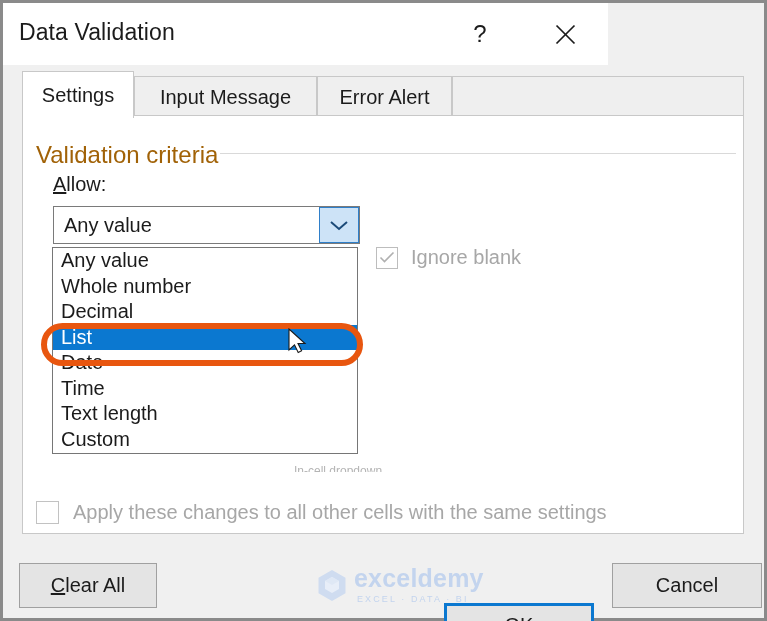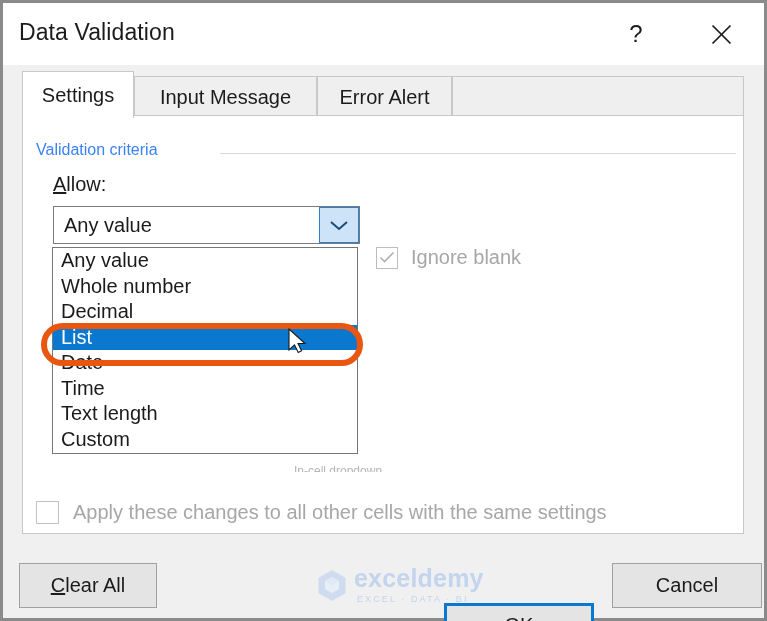--- a/index.html
+++ b/index.html
@@ -27,21 +27,21 @@
     height: 621px;
     box-sizing: border-box;
     border: 3px solid #8a8a8a;
     background: #f0f0f0;
   }
 
   
   .titlebar {
     position: absolute;
     left: 0; top: 0;
-    width: 761px;
+    width: 605px;
     height: 62px;
     background: #ffffff;
     box-sizing: border-box;
   }
   .title-text {
     position: absolute;
     left: 16px;
     top: 16px;
     font-size: 23px;
     color: #1b1b1b;
@@ -122,22 +122,22 @@
     box-sizing: border-box;
     background: #ffffff;
     border: 1px solid #c8c8c8;
   }
 
   
   .group-label {
     position: absolute;
     left: 13px;
     top: 25px;
-    font-size: 16px;
-    color: #3b82f6;
+    font-size: 24px;
+    color: #a16207;
     background: #ffffff;
     padding-right: 10px;
     white-space: nowrap;
   }
   .group-rule {
     position: absolute;
     left: 197px;
     top: 37px;
     width: 516px;
     height: 1px;

